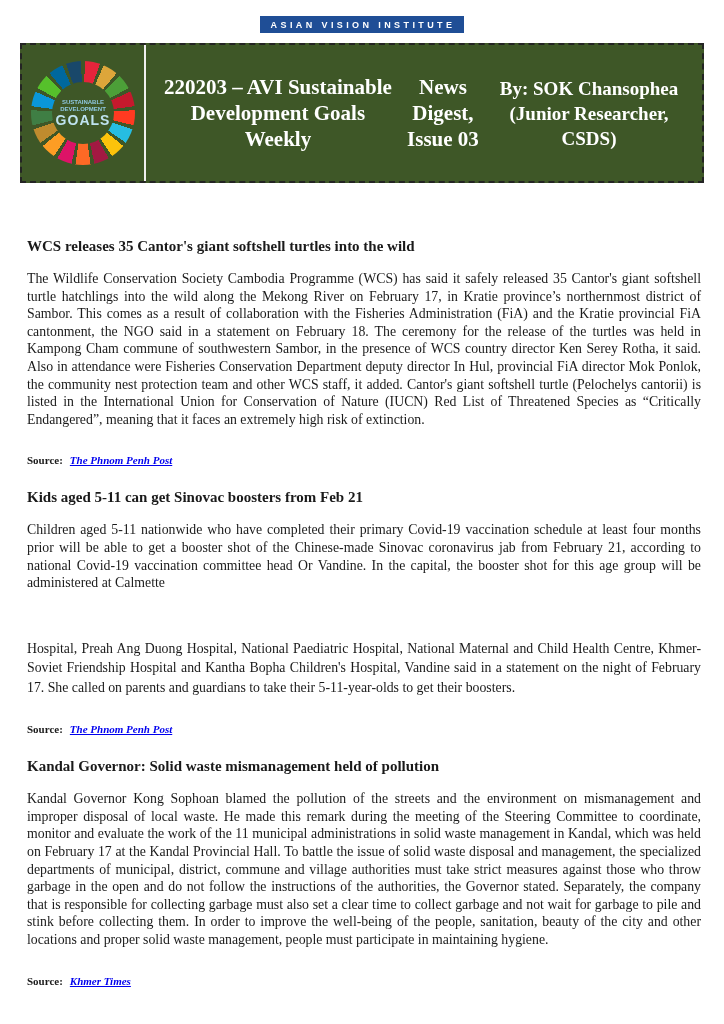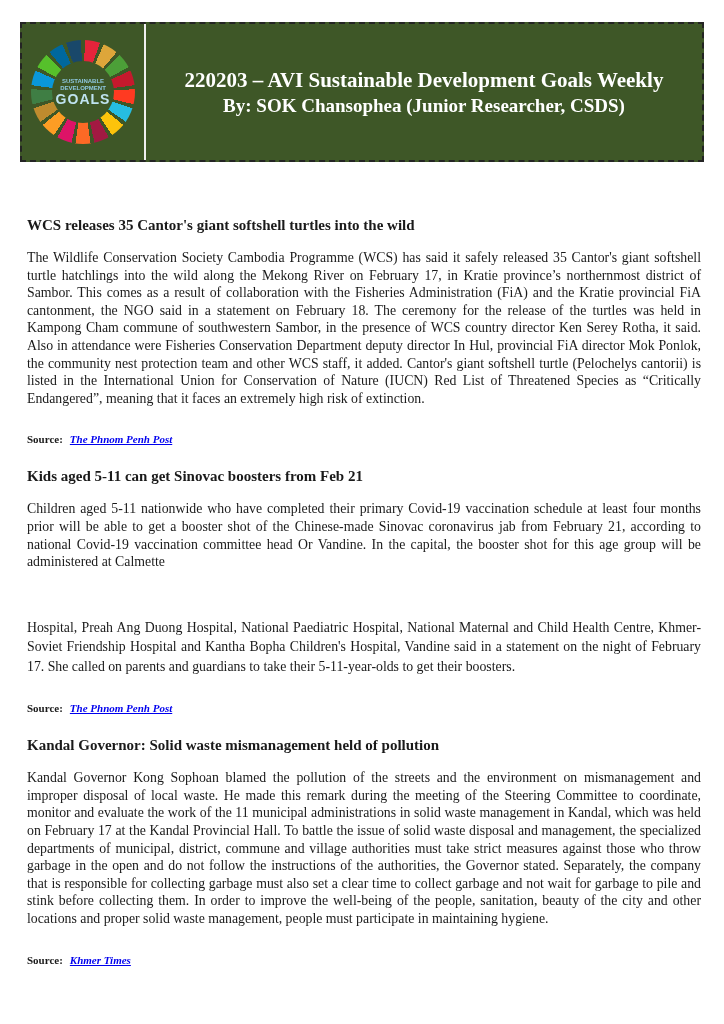--- a/index.html
+++ b/index.html
@@ -66,21 +66,21 @@
   .sdg-t1 {
     font-family:"Liberation Sans", sans-serif; font-weight:700;
     font-size:6px; line-height:7px; color:#8FC8E0;
   }
   .sdg-t2 {
     font-family:"Liberation Sans", sans-serif; font-weight:700;
     font-size:14px; line-height:14px; letter-spacing:1px; color:#BFE3F0;
   }
 
   .banner-text-cell {
-    flex:1; display:flex; flex-direction:column;
+    flex:1; display:flex; flex-direction:row;
     align-items:center; justify-content:center;
     color:#ffffff; text-align:center; padding:0 14px;
   }
   .banner-title { font-size:21px; font-weight:700; line-height:26px; }
   .banner-date  { font-size:19.5px; font-weight:700; line-height:25px; margin-top:7px; }
   .banner-byline{ font-size:19px; font-weight:700; line-height:25px; }
 
   
   .content { display:flex; gap:21px; padding:54px 23px 0 27px;flex-direction:column; }
   .col { flex:1; min-width:0; }
@@ -99,34 +99,36 @@
     color:#0000EE; font-style:italic; font-weight:700;
     text-decoration:underline; cursor:pointer;
   }
 </style>
 </head>
 <body>
 
 <div class="page">
 
   <header class="header">
+    <div class="tagline-bar">ASIAN VISION INSTITUTE</div>
   </header>
 
   <section class="banner">
     <div class="banner-logo-cell">
       <div class="sdg-wheel">
         <div class="sdg-center">
           <div class="sdg-t1">SUSTAINABLE</div>
           <div class="sdg-t1">DEVELOPMENT</div>
           <div class="sdg-t2">GOALS</div>
         </div>
       </div>
     </div>
     <div class="banner-text-cell">
       <div class="banner-title">220203 – AVI Sustainable Development Goals Weekly</div>
+      <div class="banner-title">News Digest, Issue 03</div>
       <div class="banner-byline">By: SOK Chansophea (Junior Researcher, CSDS)</div>
     </div>
   </section>
 
   <main class="content">
 
     <div class="col">
       <h3 class="art-heading">WCS releases 35 Cantor's giant softshell turtles into the wild</h3>
       <p class="art-body">The Wildlife Conservation Society Cambodia Programme (WCS) has said it safely released 35 Cantor's giant softshell turtle hatchlings into the wild along the Mekong River on February 17, in Kratie province’s northernmost district of Sambor. This comes as a result of collaboration with the Fisheries Administration (FiA) and the Kratie provincial FiA cantonment, the NGO said in a statement on February 18. The ceremony for the release of the turtles was held in Kampong Cham commune of southwestern Sambor, in the presence of WCS country director Ken Serey Rotha, it said. Also in attendance were Fisheries Conservation Department deputy director In Hul, provincial FiA director Mok Ponlok, the community nest protection team and other WCS staff, it added. Cantor's giant softshell turtle (Pelochelys cantorii) is listed in the International Union for Conservation of Nature (IUCN) Red List of Threatened Species as “Critically Endangered”, meaning that it faces an extremely high risk of extinction.</p>
       <p class="source-line">

